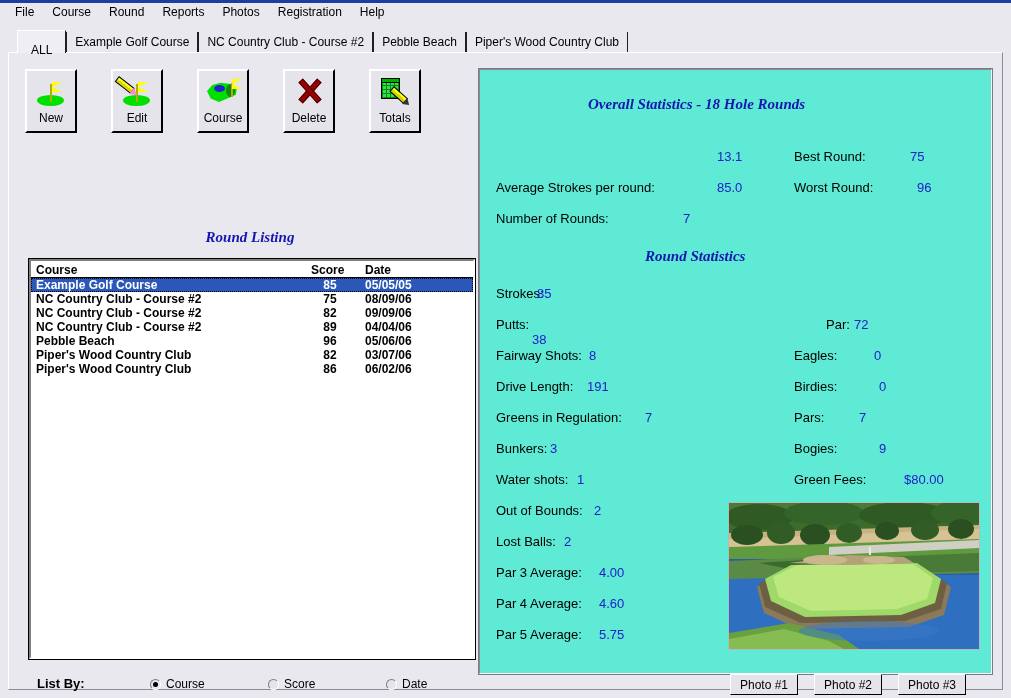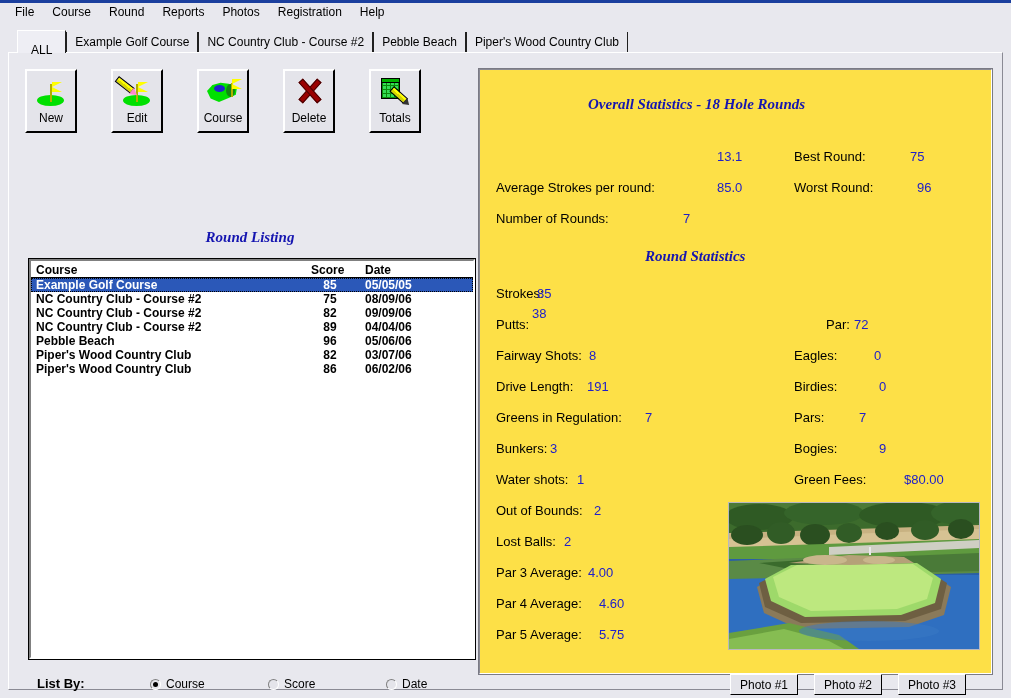--- a/index.html
+++ b/index.html
@@ -227,21 +227,21 @@
   }
   .radio.on::after {
     content: ''; position: absolute; left: 2px; top: 2px;
     width: 5px; height: 5px; border-radius: 50%; background: #000;
   }
   .radio-lbl { font-size: 12px; color: #000; }
   
   .statpanel {
     position: absolute; left: 470px; top: 16px;
     width: 513px; height: 605px;
-    background: #fde047;
+    background: #5eead4;
     border-top: 1px solid #8a8a94;
     border-left: 1px solid #8a8a94;
     border-right: 1px solid #ffffff;
     border-bottom: 1px solid #ffffff;
     outline: 1px solid #7a7a84;
     box-sizing: border-box;
   }
   .stat-row { position: absolute; font-size: 13px; color: #000; white-space: nowrap; }
   .stat-val { color: #2020c8; }
   .sect-title {
@@ -427,37 +427,37 @@
 
       <div class="stat-row" style="left:16px; top:141px;">Number of Rounds:</div>
       <div class="stat-row stat-val" style="left:203px; top:141px;">7</div>
 
       <div class="sect-title" style="left:165px; top:178px;">Round Statistics</div>
 
       <div id="statleft">
           <div class="stat-row" style="left: 16px; top: 216px;">Strokes:</div>
           <div class="stat-row stat-val" style="left: 57px; top: 216px;">85</div>
           <div class="stat-row" style="left: 16px; top: 247px;">Putts:</div>
-          <div class="stat-row stat-val" style="left: 52px; top: 236px;">38</div>
+          <div class="stat-row stat-val" style="left: 52px; top: 262px;">38</div>
           <div class="stat-row" style="left: 16px; top: 278px;">Fairway Shots:</div>
           <div class="stat-row stat-val" style="left: 109px; top: 278px;">8</div>
           <div class="stat-row" style="left: 16px; top: 309px;">Drive Length:</div>
           <div class="stat-row stat-val" style="left: 107px; top: 309px;">191</div>
           <div class="stat-row" style="left: 16px; top: 340px;">Greens in Regulation:</div>
           <div class="stat-row stat-val" style="left: 165px; top: 340px;">7</div>
           <div class="stat-row" style="left: 16px; top: 371px;">Bunkers:</div>
           <div class="stat-row stat-val" style="left: 70px; top: 371px;">3</div>
           <div class="stat-row" style="left: 16px; top: 402px;">Water shots:</div>
           <div class="stat-row stat-val" style="left: 97px; top: 402px;">1</div>
           <div class="stat-row" style="left: 16px; top: 433px;">Out of Bounds:</div>
           <div class="stat-row stat-val" style="left: 114px; top: 433px;">2</div>
           <div class="stat-row" style="left: 16px; top: 464px;">Lost Balls:</div>
           <div class="stat-row stat-val" style="left: 84px; top: 464px;">2</div>
           <div class="stat-row" style="left: 16px; top: 495px;">Par 3 Average:</div>
-          <div class="stat-row stat-val" style="left: 108px; top: 495px;">4.00</div>
+          <div class="stat-row stat-val" style="left: 119px; top: 495px;">4.00</div>
           <div class="stat-row" style="left: 16px; top: 526px;">Par 4 Average:</div>
           <div class="stat-row stat-val" style="left: 119px; top: 526px;">4.60</div>
           <div class="stat-row" style="left: 16px; top: 557px;">Par 5 Average:</div>
           <div class="stat-row stat-val" style="left: 119px; top: 557px;">5.75</div>
         </div>
       <div id="statright">
           <div class="stat-row" style="left: 314px; top: 247px; margin-left: 32px;">Par:</div>
           <div class="stat-row stat-val" style="left: 374px; top: 247px;">72</div>
           <div class="stat-row" style="left: 314px; top: 278px;">Eagles:</div>
           <div class="stat-row stat-val" style="left: 394px; top: 278px;">0</div>

